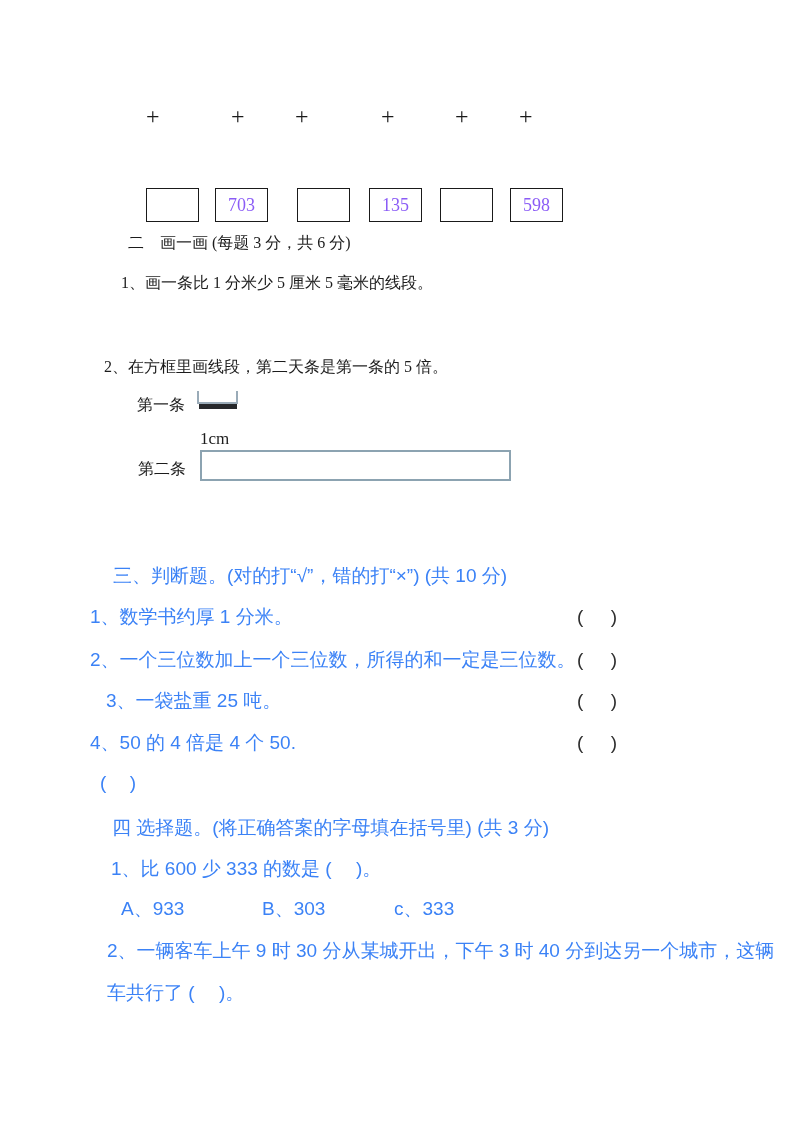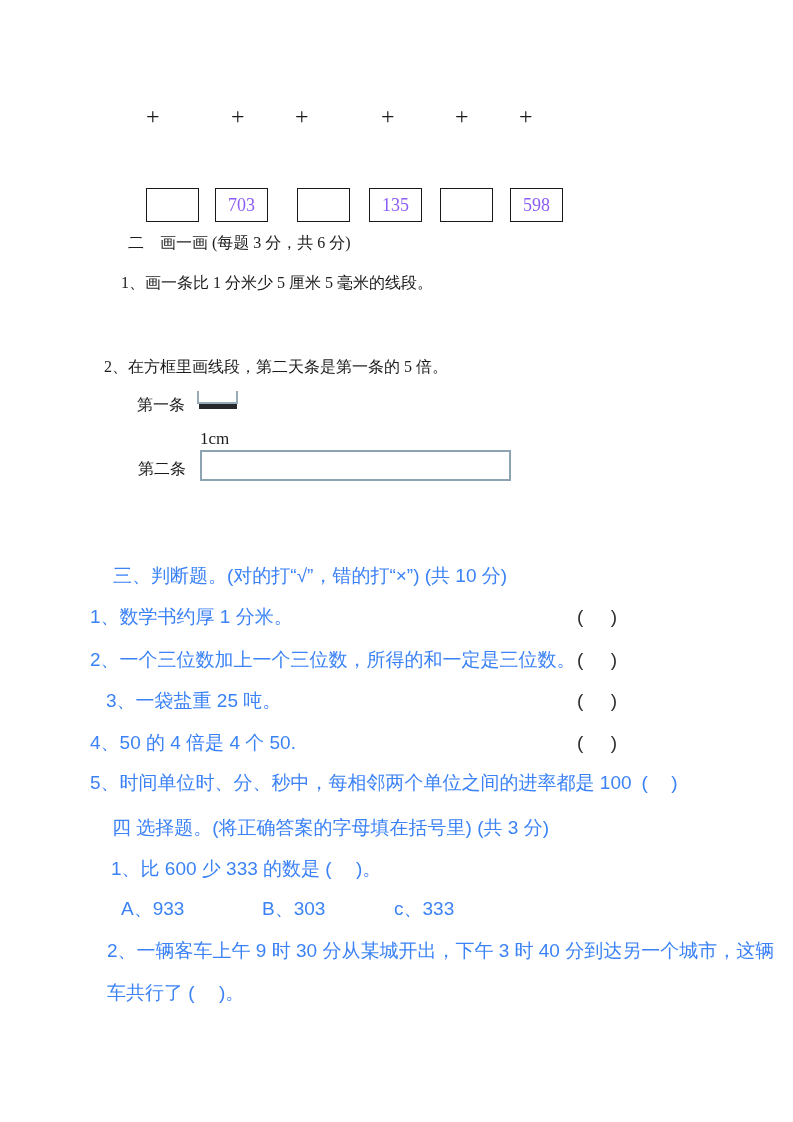--- a/index.html
+++ b/index.html
@@ -117,21 +117,21 @@
         <span>)</span>
     </div>
 
     <div class="sans-text" style="left:90px; top:732px">4、50 的 4 倍是 4 个 50.</div>
     <div class="judge-paren" style="top:732px">
       <span>(</span>
         <span>)</span>
     </div>
 
     <div class="sans-text" style="left:90px; top:772px">
-      <span>5、时间单位时、分、秒中，每相邻两个单位之间的进率都是 100</span><span class="inline-paren">
+      <span class="inline-paren">
           <span>(</span>
           <span>)</span>
         </span>
     </div>
   </div>
 
   <div>
     <div class="sans-text" style="left:112px; top:817px">四 选择题。(将正确答案的字母填在括号里) (共 3 分)</div>
     <div class="sans-text" style="left:111px; top:858px">1、比 600 少 333 的数是 (　 )。</div>
 

